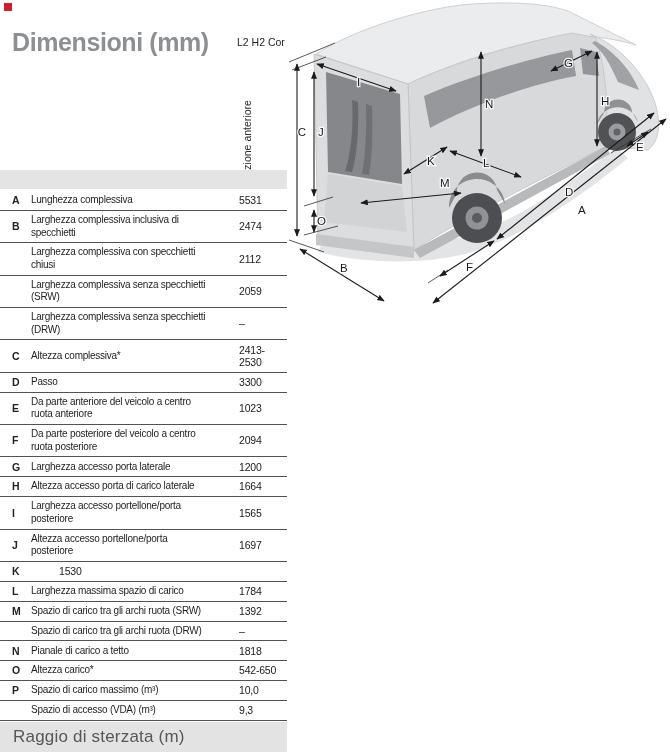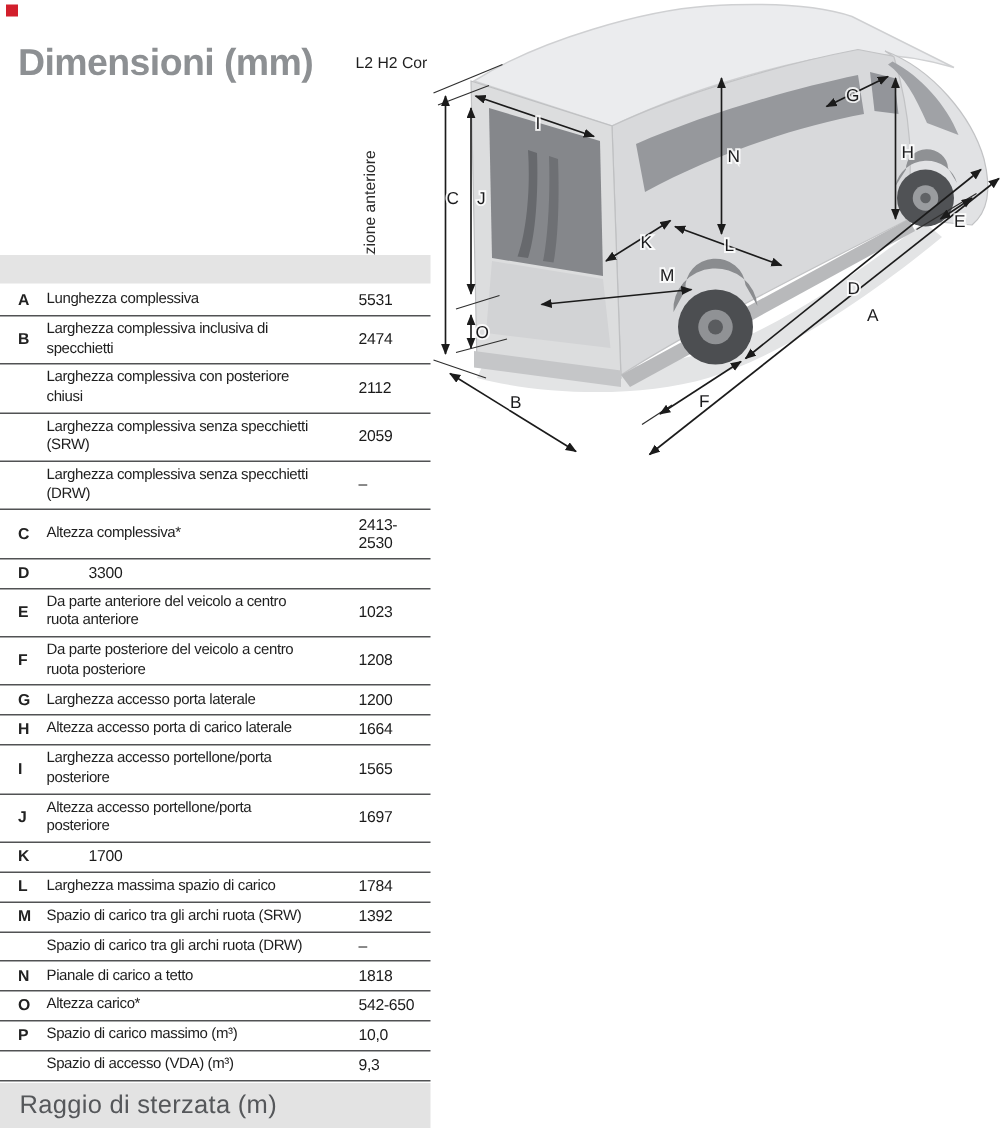--- a/index.html
+++ b/index.html
@@ -56,51 +56,52 @@
       <span class="cell-label">Lunghezza complessiva</span>
       <span class="cell-value">5531</span>
     </div>
   <div class="row">
       <span class="cell-letter">B</span>
       <span class="cell-label">Larghezza complessiva inclusiva di specchietti</span>
       <span class="cell-value">2474</span>
     </div>
   <div class="row">
       <span class="cell-letter"></span>
-      <span class="cell-label">Larghezza complessiva con posteriore chiusi</span>
+      <span class="cell-label">Larghezza complessiva con specchietti chiusi</span>
       <span class="cell-value">2112</span>
     </div>
   <div class="row">
       <span class="cell-letter"></span>
       <span class="cell-label">Larghezza complessiva senza specchietti (SRW)</span>
       <span class="cell-value">2059</span>
     </div>
   <div class="row">
       <span class="cell-letter"></span>
       <span class="cell-label">Larghezza complessiva senza specchietti (DRW)</span>
       <span class="cell-value">–</span>
     </div>
   <div class="row">
       <span class="cell-letter">C</span>
       <span class="cell-label">Altezza complessiva*</span>
       <span class="cell-value">2413-2530</span>
     </div>
   <div class="row">
       <span class="cell-letter">D</span>
+      <span class="cell-label">Passo</span>
       <span class="cell-value">3300</span>
     </div>
   <div class="row">
       <span class="cell-letter">E</span>
       <span class="cell-label">Da parte anteriore del veicolo a centro ruota anteriore</span>
       <span class="cell-value">1023</span>
     </div>
   <div class="row">
       <span class="cell-letter">F</span>
       <span class="cell-label">Da parte posteriore del veicolo a centro ruota posteriore</span>
-      <span class="cell-value">1208</span>
+      <span class="cell-value">2094</span>
     </div>
   <div class="row">
       <span class="cell-letter">G</span>
       <span class="cell-label">Larghezza accesso porta laterale</span>
       <span class="cell-value">1200</span>
     </div>
   <div class="row">
       <span class="cell-letter">H</span>
       <span class="cell-label">Altezza accesso porta di carico laterale</span>
       <span class="cell-value">1664</span>
@@ -110,21 +111,21 @@
       <span class="cell-label">Larghezza accesso portellone/porta posteriore</span>
       <span class="cell-value">1565</span>
     </div>
   <div class="row">
       <span class="cell-letter">J</span>
       <span class="cell-label">Altezza accesso portellone/porta posteriore</span>
       <span class="cell-value">1697</span>
     </div>
   <div class="row">
       <span class="cell-letter">K</span>
-      <span class="cell-value">1700</span>
+      <span class="cell-value">1530</span>
     </div>
   <div class="row">
       <span class="cell-letter">L</span>
       <span class="cell-label">Larghezza massima spazio di carico</span>
       <span class="cell-value">1784</span>
     </div>
   <div class="row">
       <span class="cell-letter">M</span>
       <span class="cell-label">Spazio di carico tra gli archi ruota (SRW)</span>
       <span class="cell-value">1392</span>

